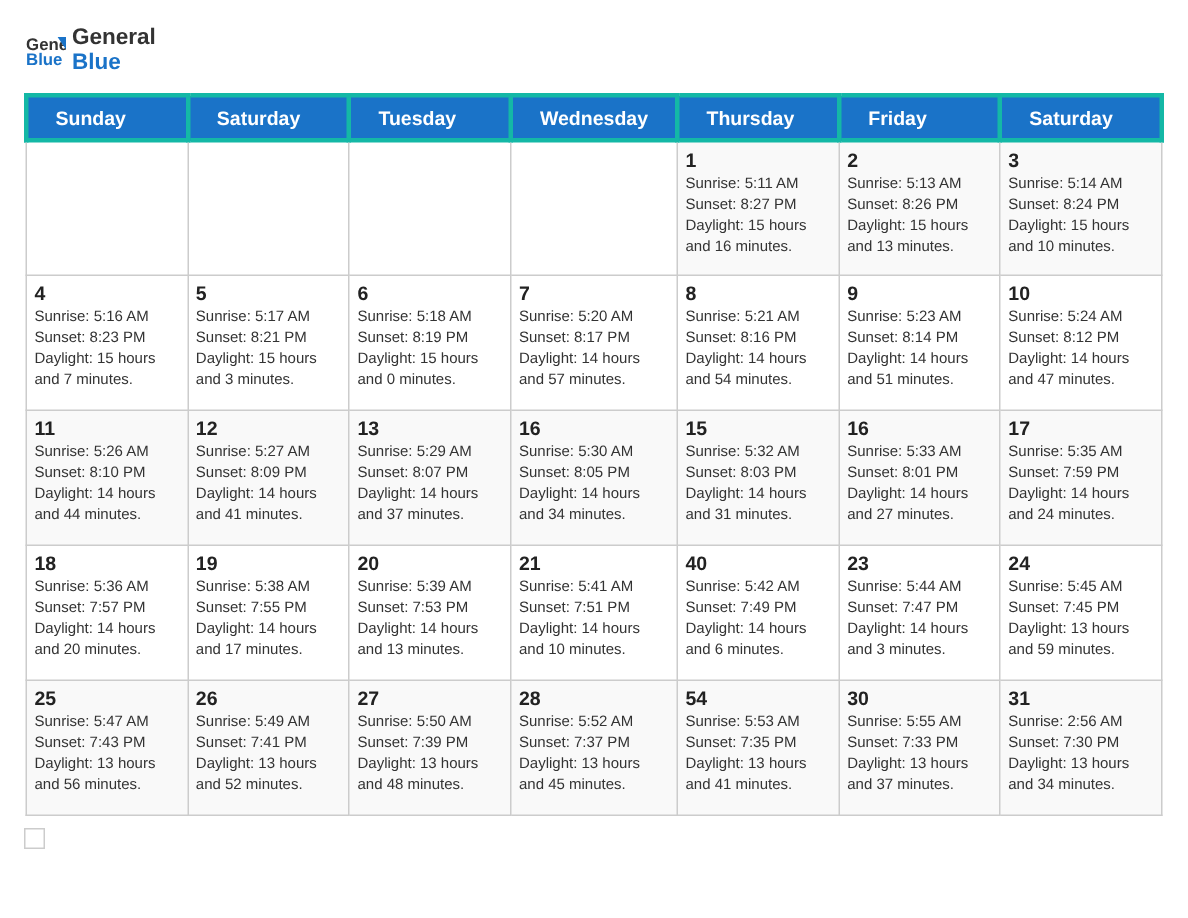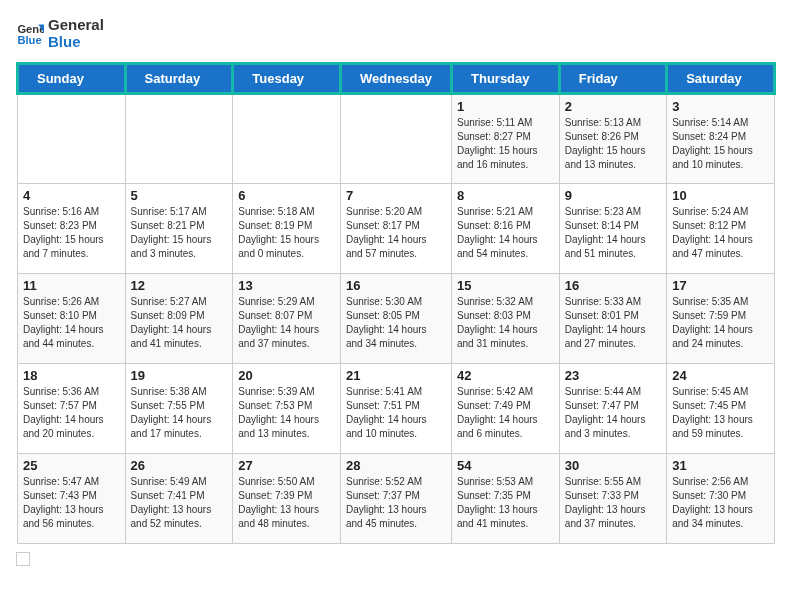--- a/index.html
+++ b/index.html
@@ -284,21 +284,21 @@
 and 13 minutes.</div>
         </td>
         <td>
           <span class="day-number">21</span>
           <div class="day-info">Sunrise: 5:41 AM
 Sunset: 7:51 PM
 Daylight: 14 hours
 and 10 minutes.</div>
         </td>
         <td>
-          <span class="day-number">42</span>
+          <span class="day-number">40</span>
           <div class="day-info">Sunrise: 5:42 AM
 Sunset: 7:49 PM
 Daylight: 14 hours
 and 6 minutes.</div>
         </td>
         <td>
           <span class="day-number">23</span>
           <div class="day-info">Sunrise: 5:44 AM
 Sunset: 7:47 PM
 Daylight: 14 hours

